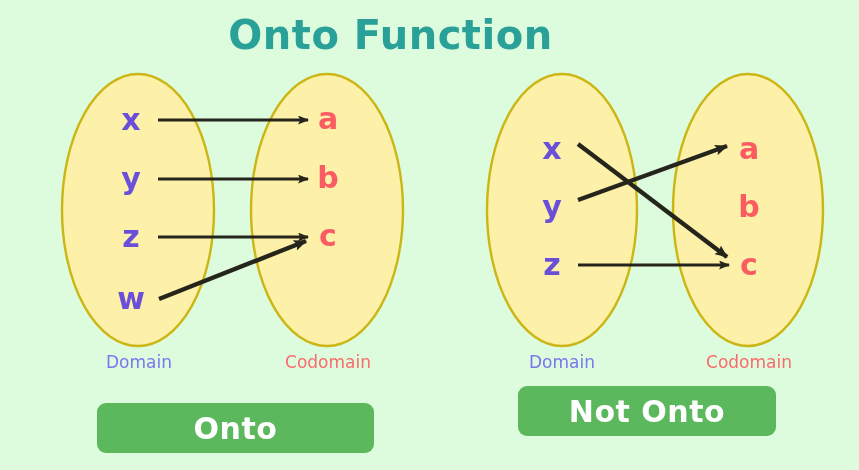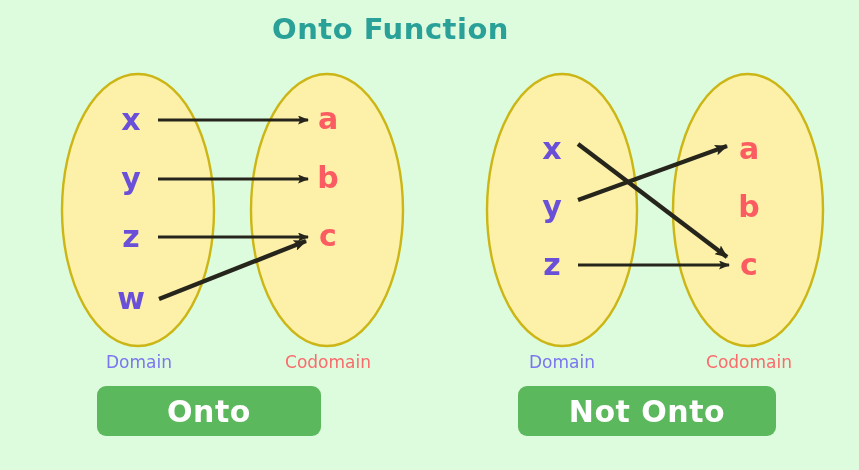--- a/index.html
+++ b/index.html
@@ -19,21 +19,21 @@
     left: 0; top: 0;
     width: 859px;
     height: 470px;
   }
   .title {
     position: absolute;
     left: 0;
     top: 12px;
     width: 781px;
     text-align: center;
-    font-size: 29px;
+    font-size: 40px;
     font-weight: bold;
     color: #2aa198;
     letter-spacing: 0.5px;
     font-family: "DejaVu Sans", sans-serif;
   }
   svg.diagram {
     position: absolute;
     left: 0;
     top: 0;
     width: 859px;
@@ -47,22 +47,22 @@
     align-items: center;
     justify-content: center;
     color: #ffffff;
     font-size: 30px;
     font-weight: bold;
     letter-spacing: 0.5px;
     box-sizing: border-box;
   }
   #btn-onto {
     left: 97px;
-    top: 386px;
-    width: 224px;
+    top: 403px;
+    width: 277px;
     height: 50px;
   }
   #btn-not-onto {
     left: 518px;
     top: 386px;
     width: 258px;
     height: 50px;
   }
   .set-letter {
     font-size: 30px;

